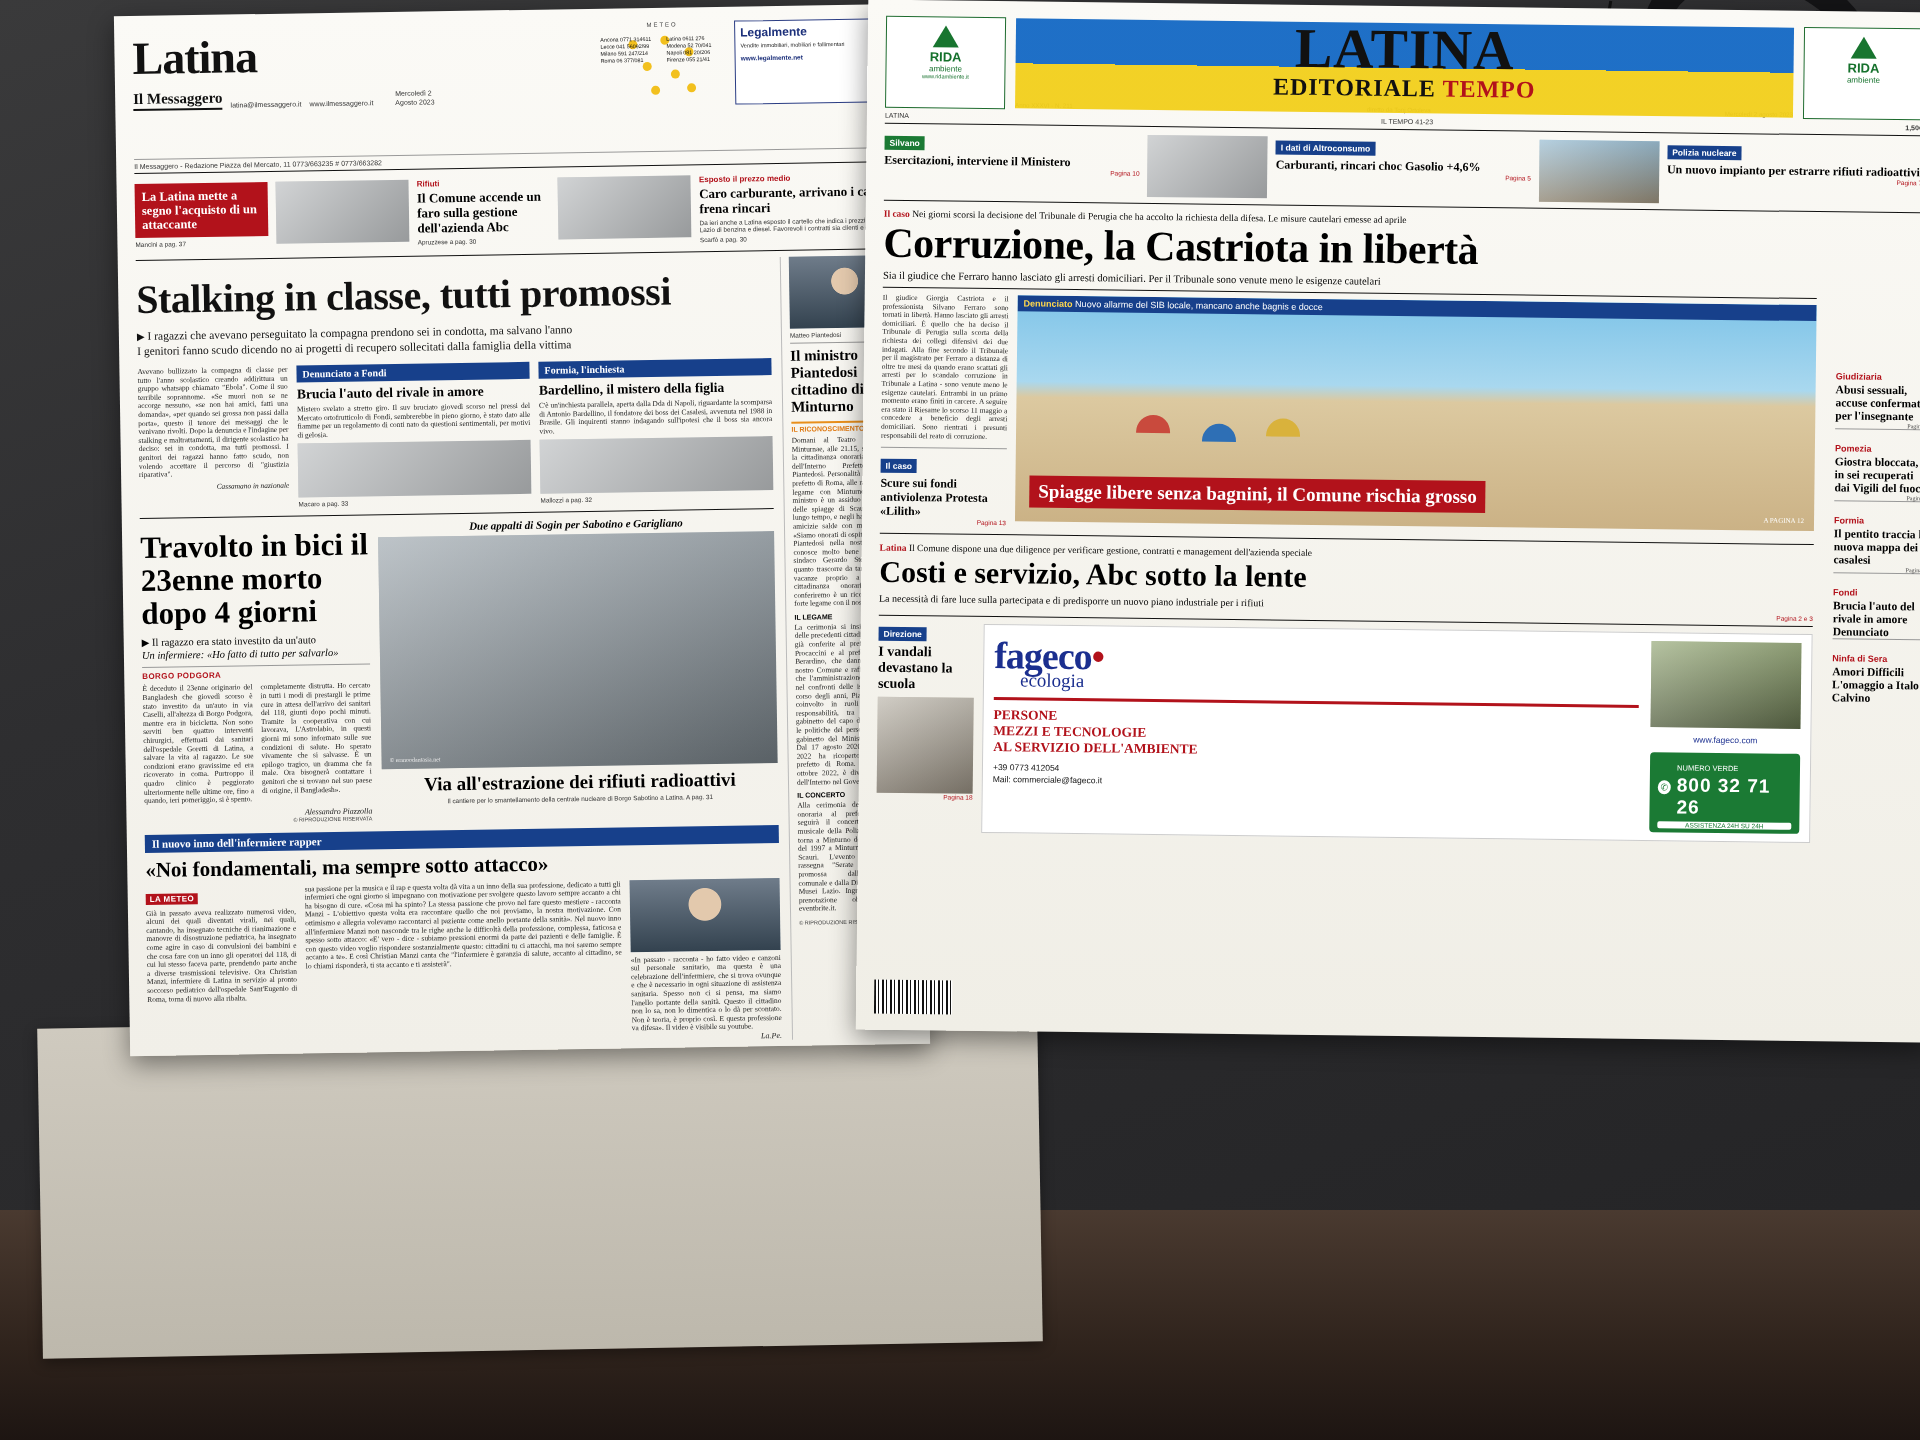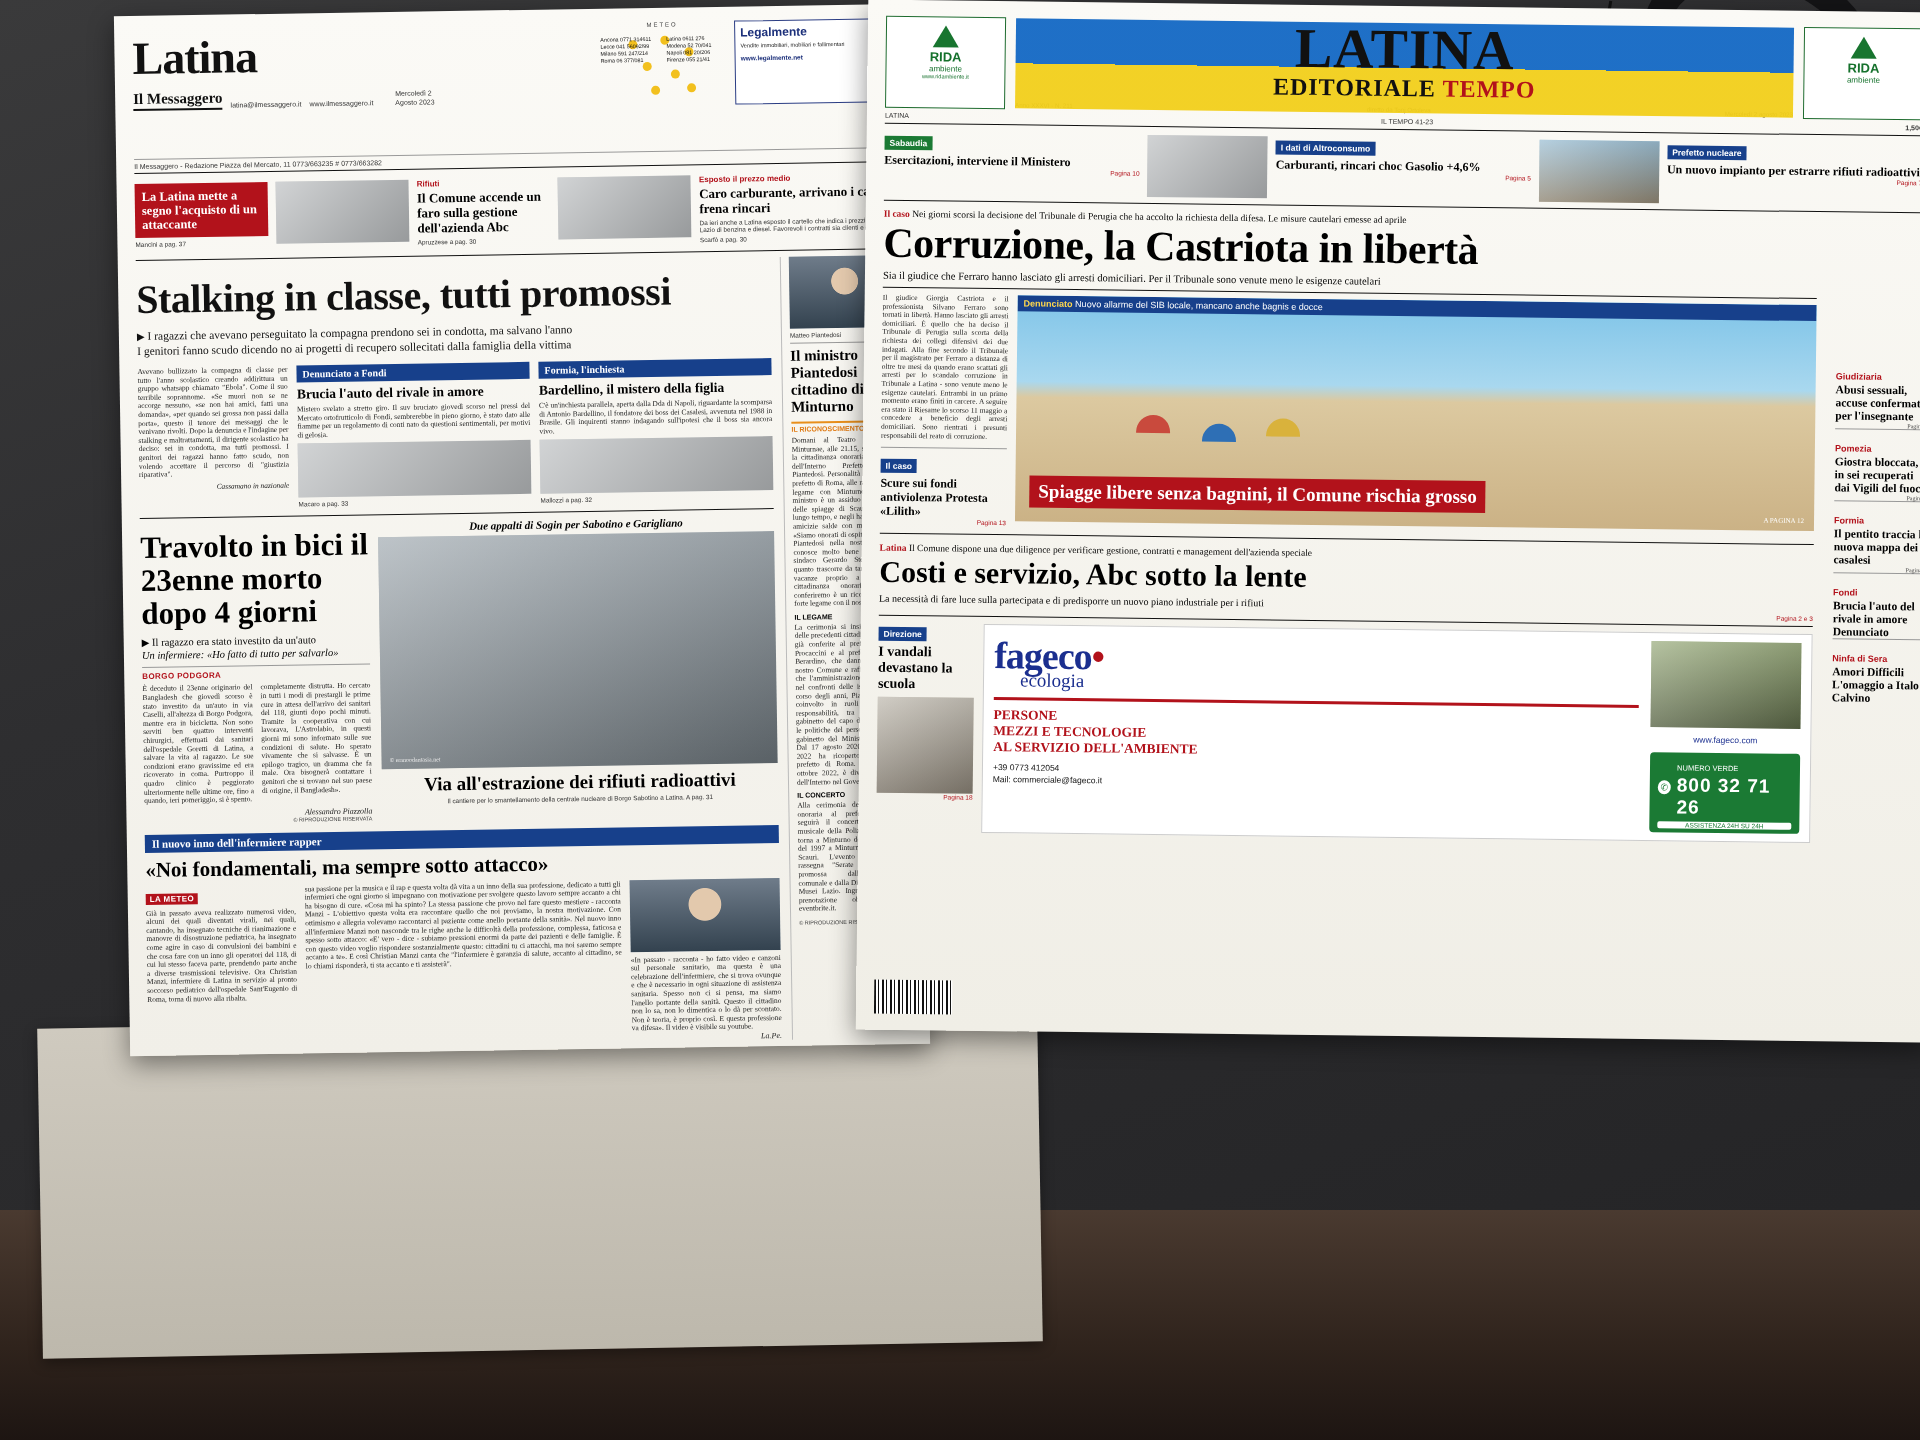--- a/index.html
+++ b/index.html
@@ -491,37 +491,37 @@
 
     <div style="display:flex; justify-content:space-between; margin-top:3px">
       <span class="tiny">LATINA</span>
       <span class="tiny">IL TEMPO 41-23</span>
       <span class="tiny" style="font-weight:bold">1,50€</span>
     </div>
     <div class="rule" style="margin-top:3px"></div>
 
     <div class="r-strip">
       <div class="r-strip-col">
-        <div class="r-kick green">Sabaudia</div>
+        <div class="r-kick green">Silvano</div>
         <div class="r-head">Esercitazioni, interviene il Ministero</div>
         <div class="pagina">Pagina 10</div>
       </div>
       <div style="width:120px">
         <div class="imgph" style="height:62px"></div>
       </div>
       <div class="r-strip-col">
         <div class="r-kick">I dati di Altroconsumo</div>
         <div class="r-head">Carburanti, rincari choc Gasolio +4,6%</div>
         <div class="pagina">Pagina 5</div>
       </div>
       <div style="width:120px">
         <div class="imgph" style="height:62px; background:linear-gradient(180deg,#8fb7cf,#9a8f7a)"></div>
       </div>
       <div class="r-strip-col">
-        <div class="r-kick">Prefetto nucleare</div>
+        <div class="r-kick">Polizia nucleare</div>
         <div class="r-head">Un nuovo impianto per estrarre rifiuti radioattivi</div>
         <div class="pagina">Pagina 7</div>
       </div>
     </div>
     <div class="rule" style="margin-top:6px"></div>
 
     <div style="padding-right:104px">
       <div id="r-lead-kick">
         <b>Il caso</b>
         <span>Nei giorni scorsi la decisione del Tribunale di Perugia che ha accolto la richiesta della difesa. Le misure cautelari emesse ad aprile</span>

